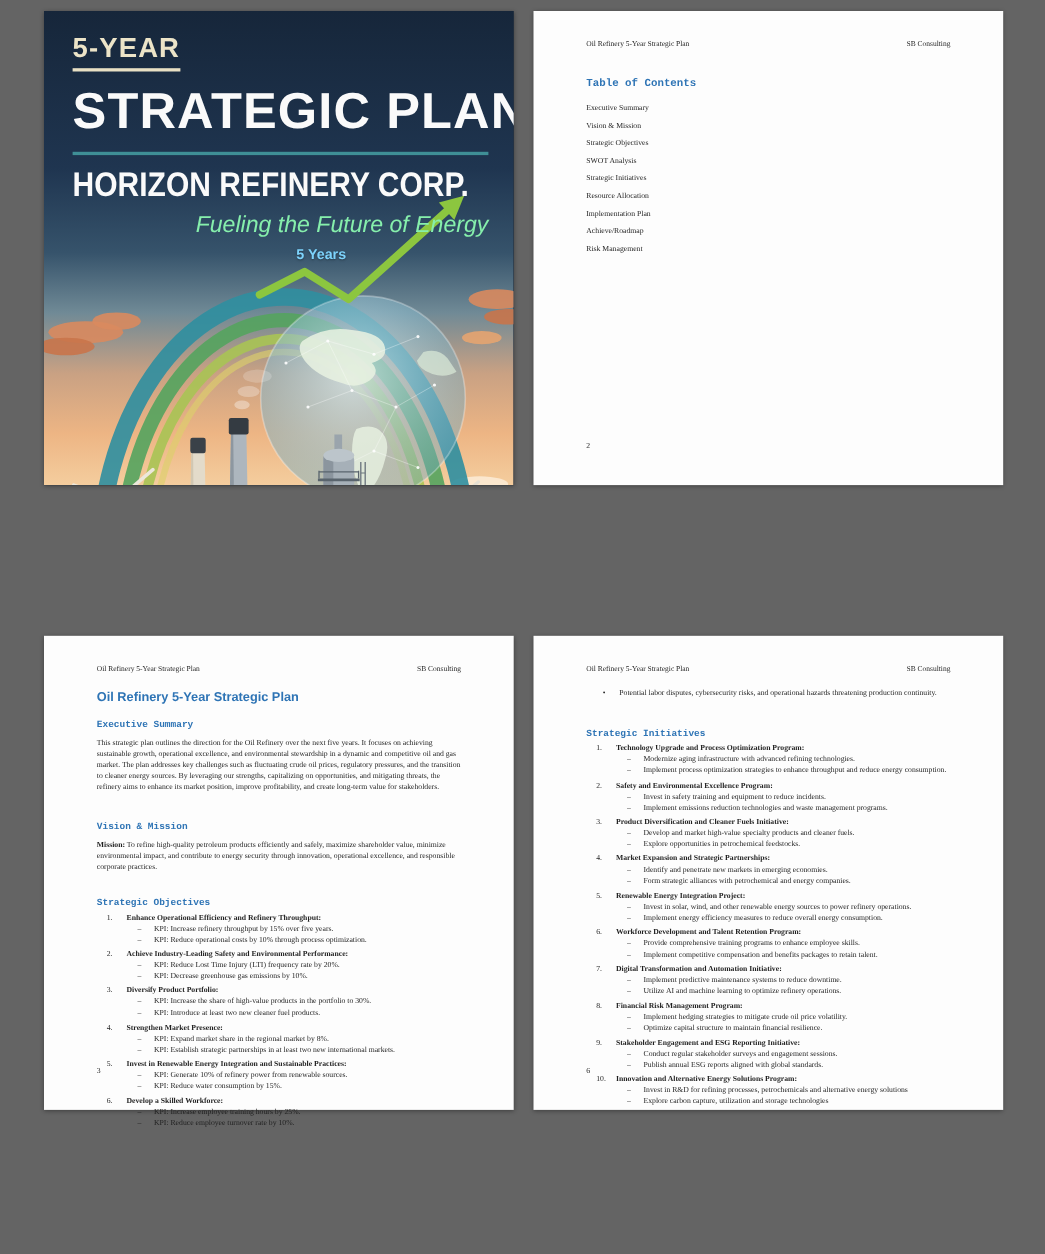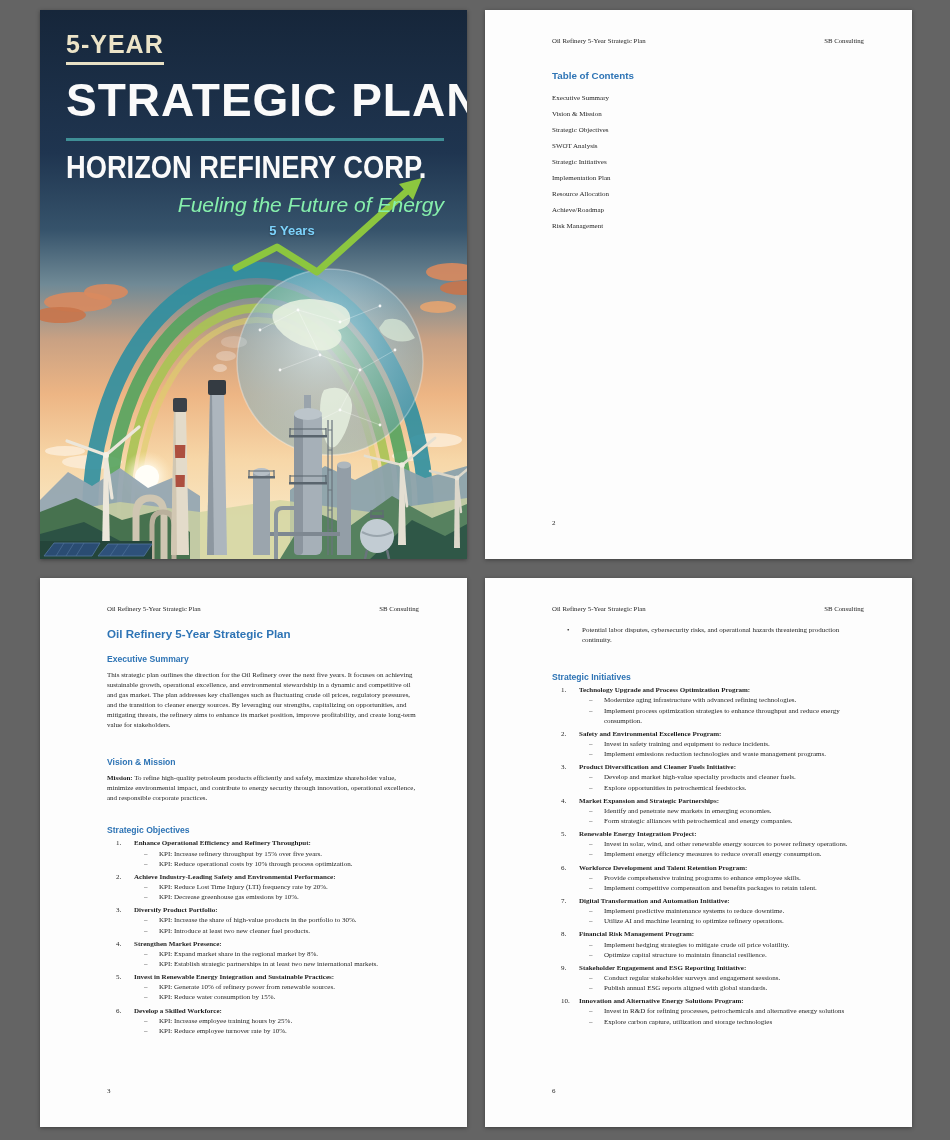--- a/index.html
+++ b/index.html
@@ -3,33 +3,32 @@
 <meta charset="utf-8">
 <style>
   html,body{margin:0;padding:0;}
   body{
     width:950px;height:1140px;position:relative;
     background:#646464;
     font-family:"Liberation Serif", serif;
     overflow:hidden;
   }
   .page{
-    position:absolute;width:427px;height:549px;background:#fdfdfd;
+    position:absolute;width:427px;height:431px;background:#fdfdfd;
     box-shadow:0 1px 4px rgba(0,0,0,.38);
     box-sizing:border-box;
-    padding-left:19px;
   }
   #page-cover{left:40px;top:10px;background:#17273a;overflow:hidden;}
   #page-toc{left:485px;top:10px;}
   #page-3{left:40px;top:578px;}
   #page-4{left:485px;top:578px;}
 
   .page-inner{padding:27px 48px 0 48px;position:relative;height:100%;box-sizing:border-box;}
   .doc-header{display:flex;justify-content:space-between;font-size:6.8px;color:#262626;}
-  .h-blue{font-family:Liberation Sans, sans-serif;color:#2E74B5;font-weight:bold;font-size:8.6px;margin:0;}
+  .h-blue{font-family:Liberation Mono, monospace;color:#2E74B5;font-weight:bold;font-size:8.6px;margin:0;}
   .toc-h{font-size:9.8px;margin-top:26px;}
   .toc-list{list-style:none;margin:9px 0 0;padding:0;font-size:7px;color:#1f1f1f;}
   .toc-list li{line-height:16px;}
   .pnum{position:absolute;left:48px;bottom:32px;font-size:7px;color:#1f1f1f;}
 
   .doc-title{font-family:"Liberation Sans",sans-serif;color:#2E74B5;font-size:11.6px;font-weight:bold;margin:15px 0 0;}
   .sect-exec{margin-top:14px;}
   .sect-vm{margin-top:26px;}
   .sect-obj{margin-top:22px;}
   .sect-init{margin-top:27px;}
@@ -253,22 +252,22 @@
       <span>Oil Refinery 5-Year Strategic Plan</span>
       <span>SB Consulting</span>
     </div>
     <h2 class="h-blue toc-h">Table of Contents</h2>
     <ul class="toc-list">
       <li>Executive Summary</li>
       <li>Vision &amp; Mission</li>
       <li>Strategic Objectives</li>
       <li>SWOT Analysis</li>
       <li>Strategic Initiatives</li>
+      <li>Resource Allocation</li>
       <li>Implementation Plan</li>
-      <li>Resource Allocation</li>
       <li>Achieve/Roadmap</li>
       <li>Risk Management</li>
     </ul>
     <div class="pnum">2</div>
   </div>
 </div>
 
 <div class="page" id="page-3">
   <div class="page-inner">
     <div class="doc-header">

